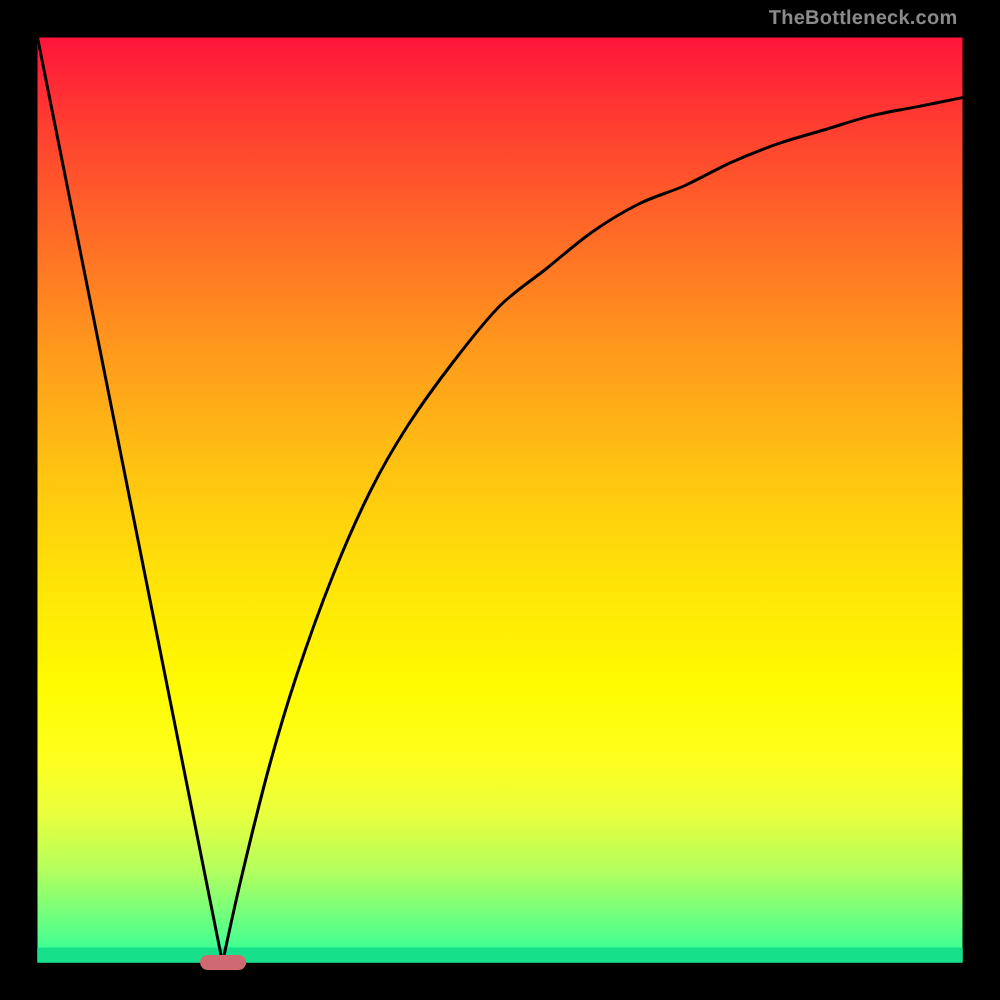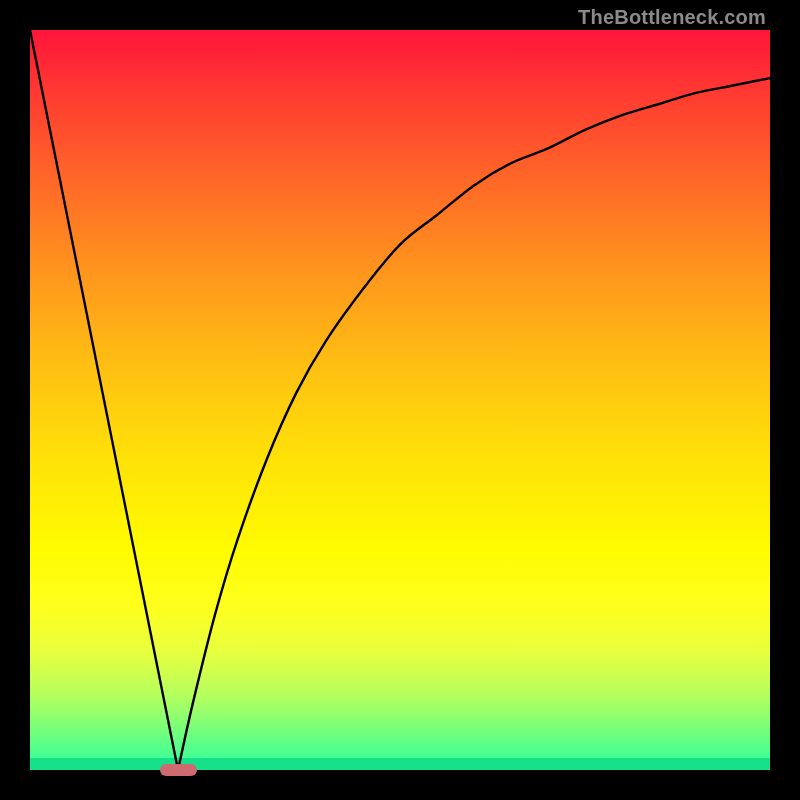--- a/index.html
+++ b/index.html
@@ -44,21 +44,21 @@
     bottom: 30px;
     width: 740px;
     height: 12px;
     background: #16e08a;
   }
   .watermark {
     position: absolute;
     top: 6px;
     right: 34px;
     color: #8a8a8a;
-    font-size: 20px;
+    font-size: 16px;
     font-weight: 600;
     letter-spacing: 0.2px;
     user-select: none;
   }
   svg.curve {
     position: absolute;
     left: 30px;
     top: 30px;
     width: 740px;
     height: 740px;

